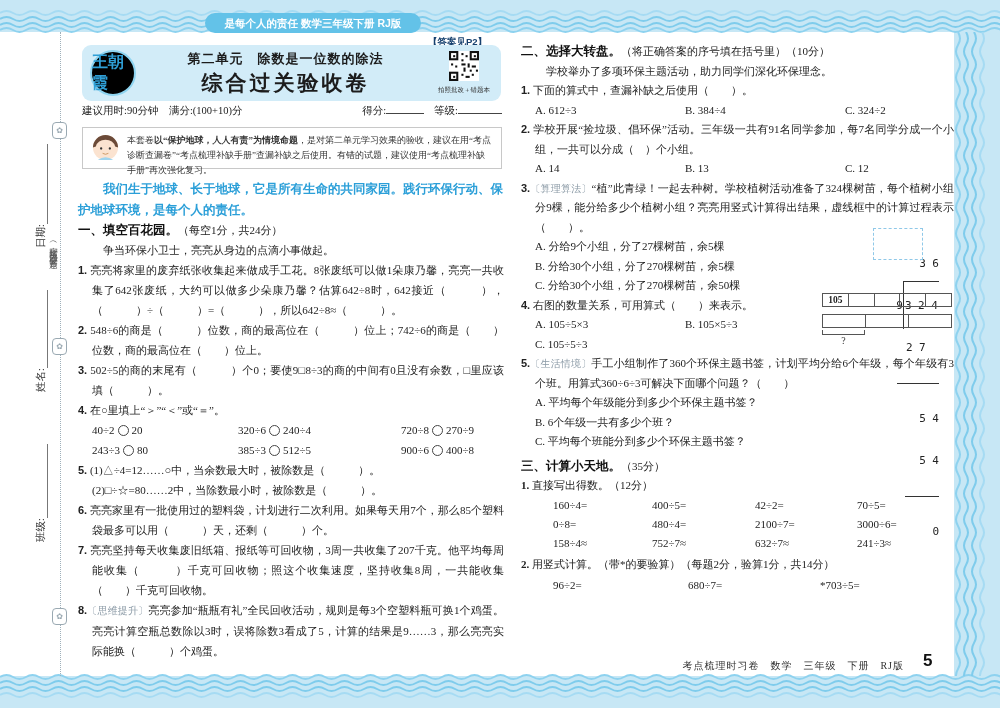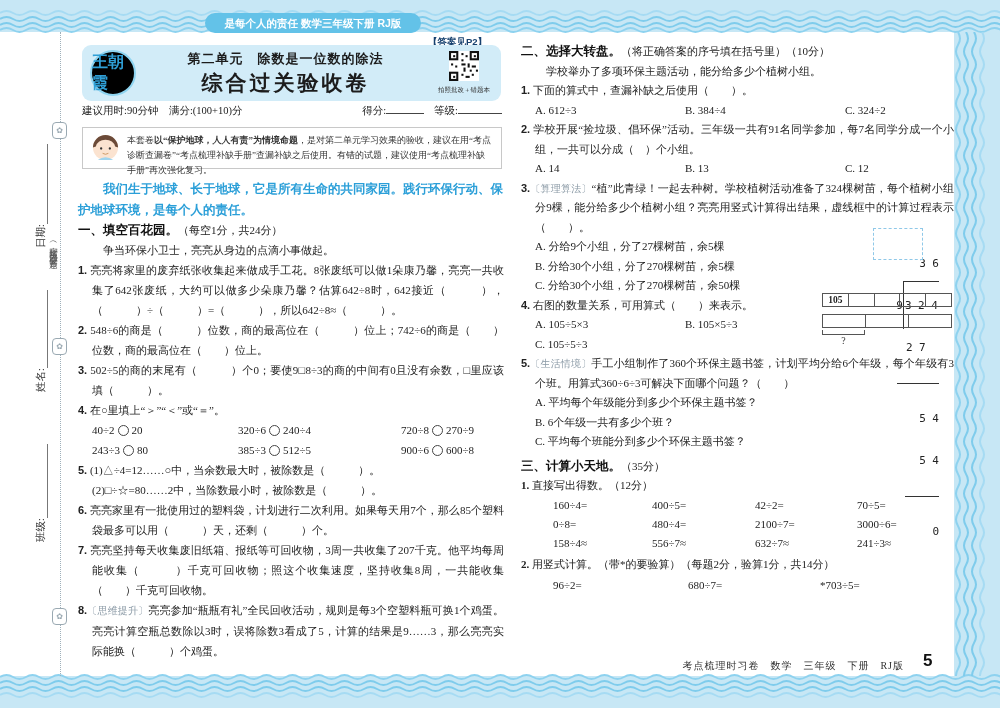--- a/index.html
+++ b/index.html
@@ -193,31 +193,31 @@
     <div class="q"><b>3.</b> <span>502÷5的商的末尾有（　　　）个0；要使9□8÷3的商的中间有0且没有余数，□里应该填（　　　）。</span></div>
     <div class="q"><b>4.</b> <span>在○里填上“＞”“＜”或“＝”。</span></div>
     <div class="cmp-row">
       <span class="c1"><span>40÷2</span><span class="circ"></span><span>20</span></span>
       <span class="c2"><span>320÷6</span><span class="circ"></span><span>240÷4</span></span>
       <span><span>720÷8</span><span class="circ"></span><span>270÷9</span></span>
     </div>
     <div class="cmp-row">
       <span class="c1"><span>243÷3</span><span class="circ"></span><span>80</span></span>
       <span class="c2"><span>385÷3</span><span class="circ"></span><span>512÷5</span></span>
-      <span><span>900÷6</span><span class="circ"></span><span>600÷8</span></span>
+      <span><span>900÷6</span><span class="circ"></span><span>400÷8</span></span>
     </div>
     <div class="q"><b>5.</b> <span>(1)△÷4=12……○中，当余数最大时，被除数是（　　　）。</span><br><span style="display:inline-block;text-indent:0;">(2)□÷☆=80……2中，当除数最小时，被除数是（　　　）。</span></div>
     <div class="q"><b>6.</b> <span>亮亮家里有一批使用过的塑料袋，计划进行二次利用。如果每天用7个，那么85个塑料袋最多可以用（　　　）天，还剩（　　　）个。</span></div>
     <div class="q"><b>7.</b> <span>亮亮坚持每天收集废旧纸箱、报纸等可回收物，3周一共收集了207千克。他平均每周能收集（　　　）千克可回收物；照这个收集速度，坚持收集8周，一共能收集（　　）千克可回收物。</span></div>
     <div class="q"><b>8.</b><span class="tag">〔思维提升〕</span><span>亮亮参加“瓶瓶有礼”全民回收活动，规则是每3个空塑料瓶可换1个鸡蛋。亮亮计算空瓶总数除以3时，误将除数3看成了5，计算的结果是9……3，那么亮亮实际能换（　　　）个鸡蛋。</span></div>
   </div>
 
   <div class="col col-right">
     <div class="sec-head"><b>二、选择大转盘。</b><span>（将正确答案的序号填在括号里）（10分）</span></div>
-    <div class="lead">学校举办了多项环保主题活动，能分给多少个植树小组。</div>
+    <div class="lead">学校举办了多项环保主题活动，助力同学们深化环保理念。</div>
     <div class="q"><b>1.</b> <span>下面的算式中，查漏补缺之后使用（　　）。</span></div>
     <div class="opt-row">
       <span class="o1">A. 612÷3</span>
         <span class="o2">B. 384÷4</span>
         <span>C. 324÷2</span>
     </div>
     <div class="q"><b>2.</b> <span>学校开展“捡垃圾、倡环保”活动。三年级一共有91名同学参加，每7名同学分成一个小组，一共可以分成（　）个小组。</span></div>
     <div class="opt-row">
       <span class="o1">A. 14</span>
         <span class="o2">B. 13</span>
@@ -246,21 +246,21 @@
         <span>70÷5=</span>
     </div>
     <div class="calc-row">
       <span class="cw1">0÷8=</span>
         <span class="cw2">480÷4=</span>
         <span class="cw3">2100÷7=</span>
         <span>3000÷6=</span>
     </div>
     <div class="calc-row">
       <span class="cw1">158÷4≈</span>
-        <span class="cw2">556÷7≈</span>
+        <span class="cw2">752÷7≈</span>
         <span class="cw3">632÷7≈</span>
         <span>241÷3≈</span>
     </div>
     <div class="sub" style="margin-top:2px;"><b>2.</b> <span>用竖式计算。（带*的要验算）（每题2分，验算1分，共14分）</span></div>
     <div class="vert-row">
       <span class="vw1">96÷2=</span>
         <span class="vw2">680÷7=</span>
         <span>*703÷5=</span>
     </div>
   </div>

